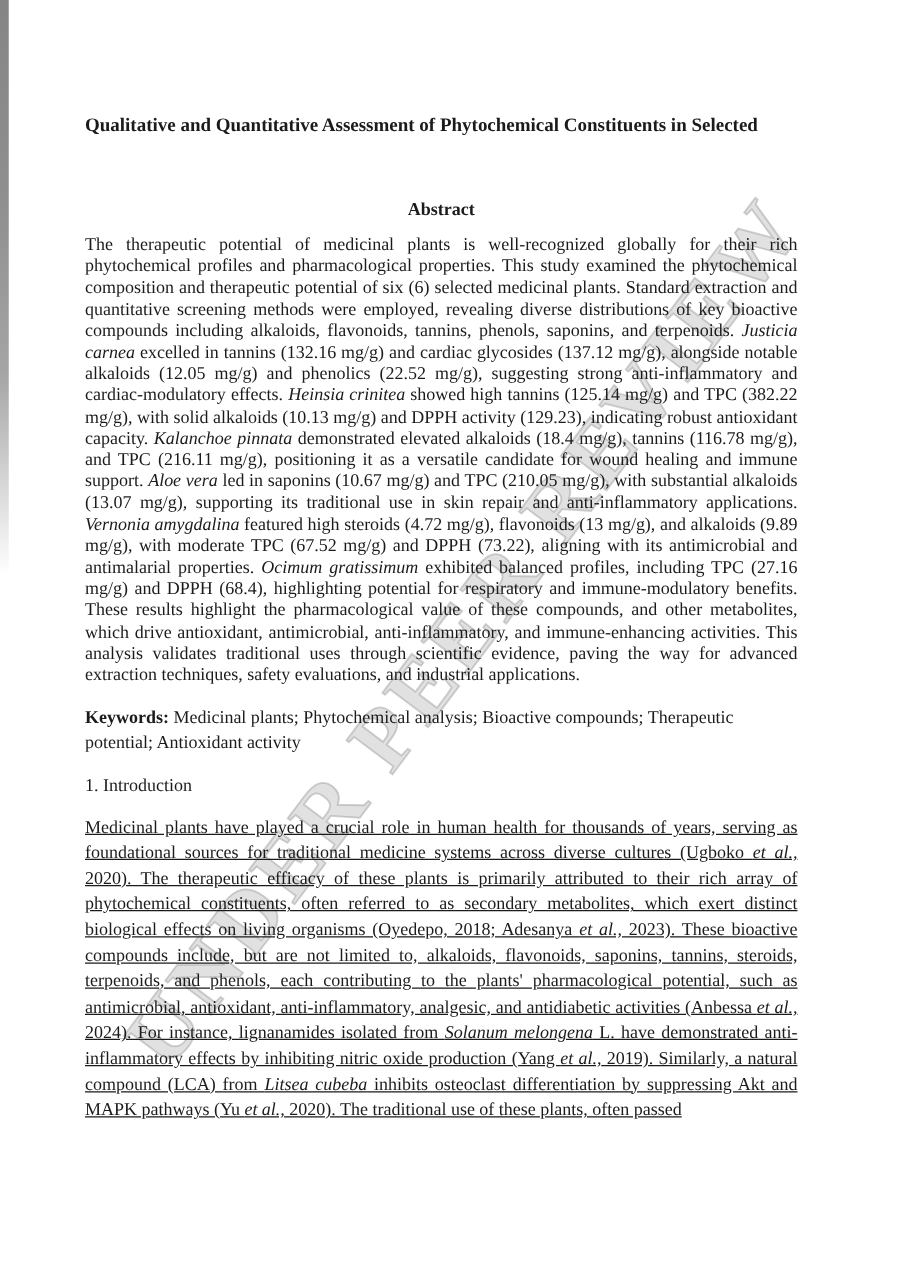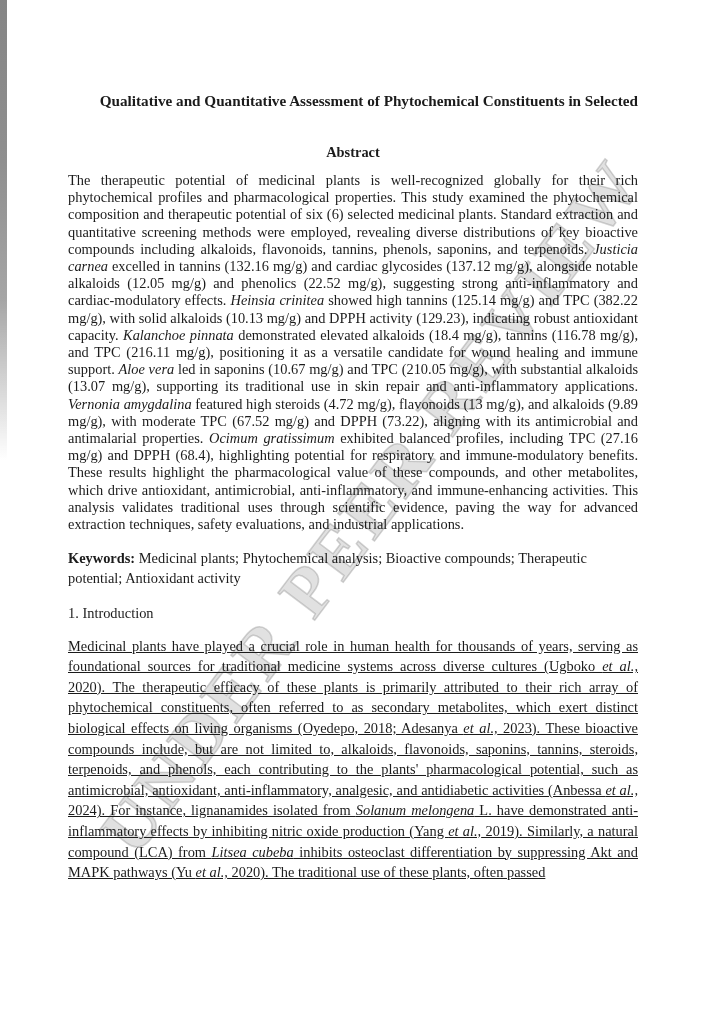--- a/index.html
+++ b/index.html
@@ -40,28 +40,28 @@
     user-select: none;
   }
   .content {
     position: absolute;
     left: 68px; top: 88px;
     width: 570px;
     z-index: 2;
     font-size: 14.4px;
   }
   .paper-title {
-    text-align: right;
+    text-align: left;
     font-weight: bold;
     font-size: 15.2px;
     line-height: 26px;
   }
   .paper-title .tline { white-space: nowrap; }
   .section-heading-center {
-    margin-top: 30px;
+    margin-top: 46px;
     text-align: center;
     font-weight: bold;
     line-height: 17px;
   }
   .abstract-para {
     margin-top: 11px;
     text-align: justify;
     line-height: 17.2px;
   }
   .keywords-para {

